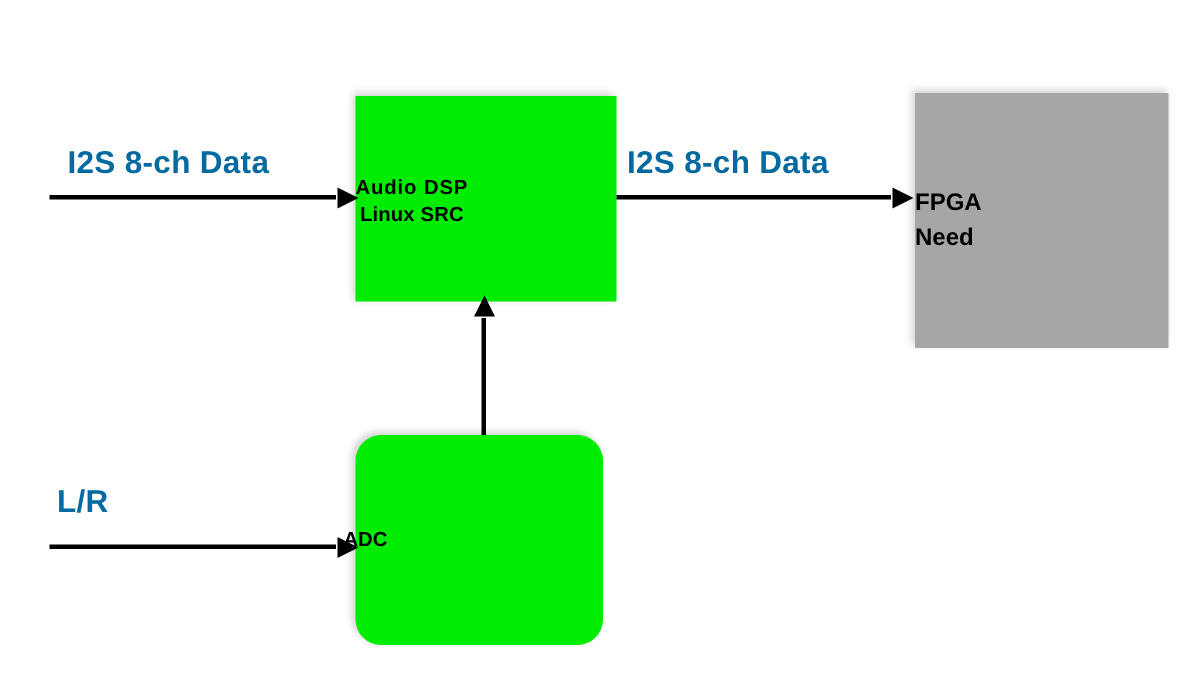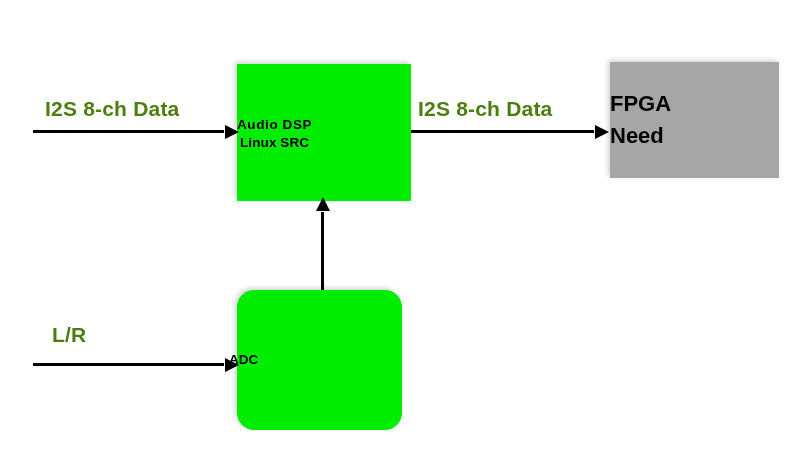--- a/index.html
+++ b/index.html
@@ -47,22 +47,22 @@
     font-size: 13.5px;
     letter-spacing: 0.1px;
   }
   #dsp-box .inner { padding-top: 2px; }
   #dsp-box .line1 { letter-spacing: 0.6px; }
 
   #fpga-box {
     left: 610px;
     top: 62px;
     width: 169px;
-    height: 116px;
-    font-size: 22px;
+    height: 170px;
+    font-size: 16px;
   }
   #fpga-box .inner {
     text-align: left;
     line-height: 1.45;
   }
 
   #adc-box {
     left: 237px;
     top: 290px;
     width: 165px;
@@ -71,42 +71,42 @@
     border-radius: 17px;
   }
   #adc-box .inner {
     position: relative;
     left: -8px;
   }
 
   
   .arrow-label {
     position: absolute;
-    color: #4d7c0f;
+    color: #0369a1;
     font-weight: bold;
     white-space: nowrap;
     letter-spacing: 0.2px;
   }
   #label-in {
     left: 45px;
     top: 97px;
     font-size: 21px;
   }
   #label-out {
     left: 418px;
     top: 97px;
     font-size: 21px;
   }
   #label-2ch {
     left: 331px;
     top: 229px;
     font-size: 21px;
   }
   #label-lr {
-    left: 52px;
+    left: 38px;
     top: 323px;
     font-size: 21px;
   }
 
   
   .arrow-h {
     position: absolute;
     height: 3px;
     background: #000000;
   }

